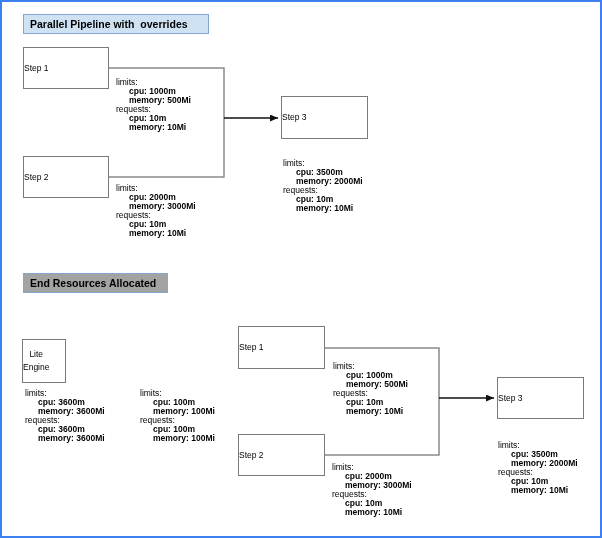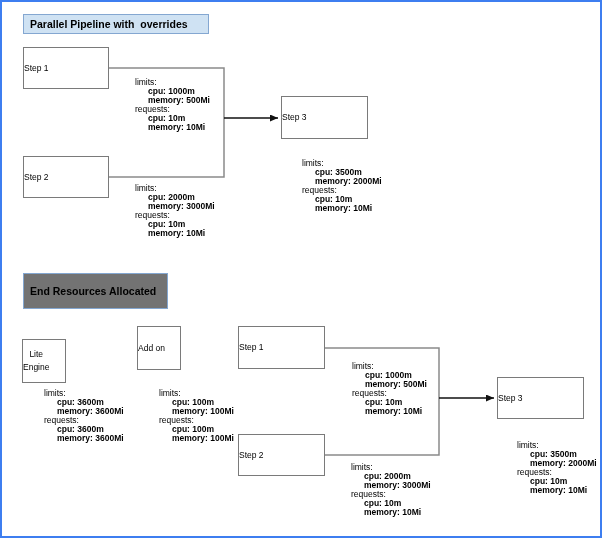--- a/index.html
+++ b/index.html
@@ -45,21 +45,21 @@
     font-size: 8.5px;
     line-height: 13px;
     text-align: center;
     white-space: pre-line;
   }
   .annot {
     position: absolute;
     font-size: 8.5px;
     line-height: 9px;
   }
-  .annot-line { white-space: pre; margin-left: 19px; }
+  .annot-line { white-space: pre; }
   .annot-line.indent { padding-left: 13px; font-weight: bold; }
 </style>
 </head>
 <body>
 
 <div id="canvas" style="border-color: rgb(61, 126, 240); background: rgb(255, 255, 255);">
   <svg id="edges" xmlns="http://www.w3.org/2000/svg">
     <defs>
       <marker id="arrowhead" markerWidth="9" markerHeight="8" refX="8" refY="3.5" orient="auto" markerUnits="userSpaceOnUse">
         <path id="arrowhead-path" d="M0,0 L8,3.5 L0,7 Z" fill="#111111"></path>
@@ -97,27 +97,24 @@
       <div class="annot-line indent">memory: 10Mi</div>
     </div>
     <div class="annot" style="left: 281px; top: 157px;">
       <div class="annot-line">limits:</div>
       <div class="annot-line indent">cpu: 3500m</div>
       <div class="annot-line indent">memory: 2000Mi</div>
       <div class="annot-line">requests:</div>
       <div class="annot-line indent">cpu: 10m</div>
       <div class="annot-line indent">memory: 10Mi</div>
     </div>
-    <div class="title-box" style="left: 21px; top: 271px; width: 145px; height: 36px; background: #737373; border-color: rgb(132, 167, 209);">End Resources Allocated</div>
+    <div class="title-box" style="left: 21px; top: 271px; width: 145px; height: 20px; background: #a3a3a3; border-color: rgb(132, 167, 209);">End Resources Allocated</div>
     <div class="node" style="left: 20px; top: 324px; width: 44px; height: 44px; border-color: rgb(122, 122, 122); margin-top: 13px;">
       <div class="node-label">Lite
 Engine</div>
-    </div>
-    <div class="node" style="left: 135px; top: 324px; width: 44px; height: 44px; border-color: rgb(122, 122, 122);">
-      <div class="node-label">Add on</div>
     </div>
     <div class="node" style="left: 236px; top: 324px; width: 87px; height: 43px; border-color: rgb(122, 122, 122);">
       <div class="node-label">Step 1</div>
     </div>
     <div class="node" style="left: 236px; top: 432px; width: 87px; height: 42px; border-color: rgb(122, 122, 122);">
       <div class="node-label">Step 2</div>
     </div>
     <div class="node" style="left: 495px; top: 375px; width: 87px; height: 42px; border-color: rgb(122, 122, 122);">
       <div class="node-label">Step 3</div>
     </div>

